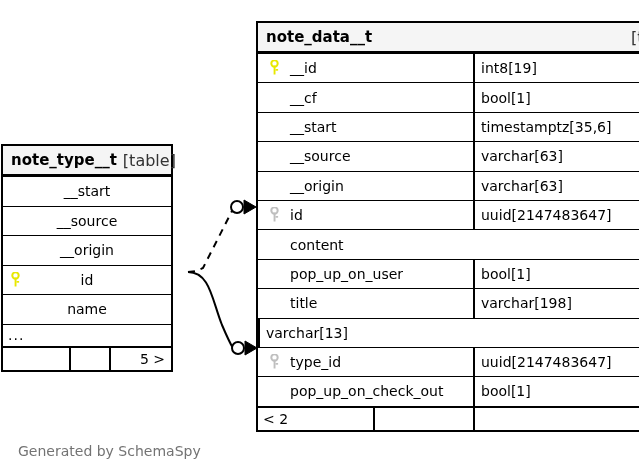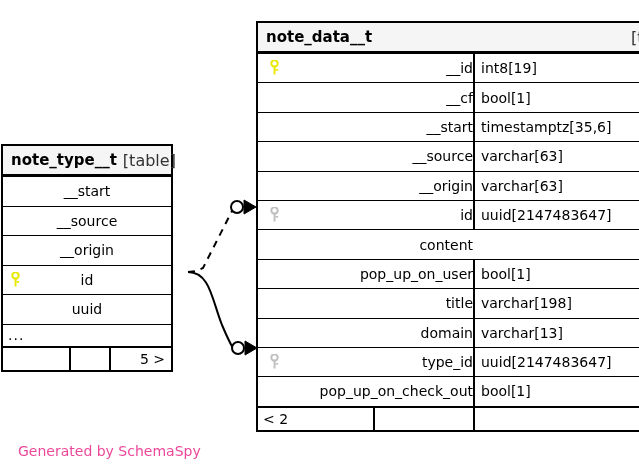--- a/index.html
+++ b/index.html
@@ -92,21 +92,20 @@
   #entity-note-data-t {
     left: 256px;
     top: 9px;
     width: 438px;
     margin-top: 12px;
   }
   #entity-note-data-t .cell-name {
     width: 215px;
     min-width: 215px;
     padding-left: 4px;
-    justify-content: space-between;
   }
   #entity-note-data-t .cell-type { flex: 1; }
   #entity-note-data-t .name-text { padding-left: 4px; }
 
   
   #entity-note-type-t {
     left: 1px;
     top: 144px;
     width: 172px;
   }
@@ -172,21 +171,21 @@
     height: 476px;
     pointer-events: none;
   }
 
   
   #diagram-caption {
     position: absolute;
     left: 18px;
     top: 443px;
     font-size: 14px;
-    color: #ec4899;
+    color: #737373;
     white-space: nowrap;
   }
 </style>
 </head>
 <body>
 
 <svg id="relationship-layer" viewBox="0 0 639 476" width="639" height="476">
 
   <g>
     <path d="M 188,272 L 196,271 L 203,268 L 232,211" fill="none" stroke="#000000" stroke-width="2" stroke-dasharray="7,6"></path>
@@ -285,24 +284,20 @@
 
   <div class="row">
     <div class="cell-name">
       <span class="keyslot"></span>
       <span class="name-text">title</span>
     </div>
     <div class="cell-type">varchar[198]</div>
   </div>
 
   <div class="row">
-    <div class="cell-name">
-      <span class="keyslot"></span>
-      <span class="name-text">domain</span>
-    </div>
     <div class="cell-type">varchar[13]</div>
   </div>
 
   <div class="row">
     <div class="cell-name">
       <span class="keyslot">
         <svg class="key-icon" width="11" height="16" viewBox="0 0 11 16">
           <circle cx="5.5" cy="3.5" r="3.2" fill="none" stroke="#bfbfbf" stroke-width="2"></circle>
           <rect x="4.6" y="5.5" width="1.9" height="9" fill="#bfbfbf"></rect>
           <rect x="6.5" y="9" width="2.6" height="1.7" fill="#bfbfbf"></rect>
@@ -365,21 +360,21 @@
           <rect x="6.5" y="9" width="2.6" height="1.7" fill="#e8e800"></rect>
         </svg>
       </span>
       <span class="name-text">id</span>
     </div>
   </div>
 
   <div class="row">
     <div class="cell-name">
       <span class="keyslot"></span>
-      <span class="name-text">uuid</span>
+      <span class="name-text">name</span>
     </div>
   </div>
 
   <div class="row-ellipsis">...</div>
 
   <div class="entity-footer">
     <div class="footer-cell fc-left"></div>
     <div class="footer-cell"></div>
     <div class="footer-cell fc-right">5 &gt;</div>
   </div>

